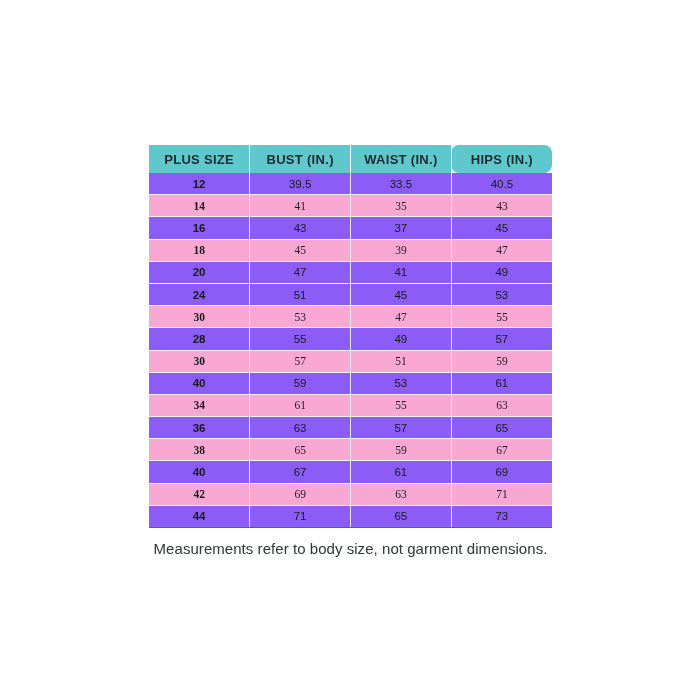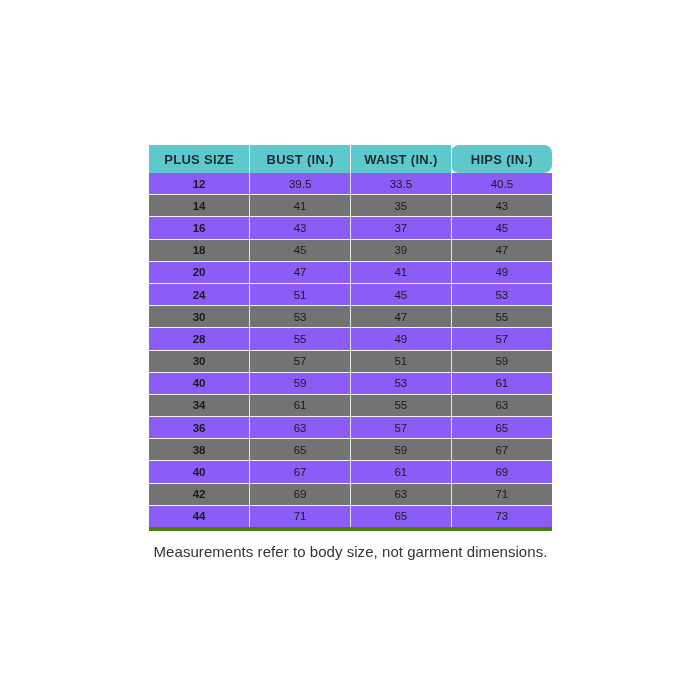--- a/index.html
+++ b/index.html
@@ -63,25 +63,26 @@
     border-right: none;
   }
   table.size-chart tbody td.size-col {
     font-weight: bold;
   }
 
   table.size-chart tbody tr.odd td {
     background: #8b5cf6;
   }
   table.size-chart tbody tr.even td {
-    background: #737373;
+    background: #f9a8d4;
+    font-family: Liberation Serif, serif;
   }
 
   table.size-chart tbody tr:last-child td {
-    border-bottom: 4px solid #4d7c0f;
+    border-bottom: 1px solid #4d7c0f;
   }
 
   .footnote {
     margin-top: 12px;
     text-align: center;
     font-size: 15px;
     color: #30363a;
     letter-spacing: 0.05px;
   }
 </style>

